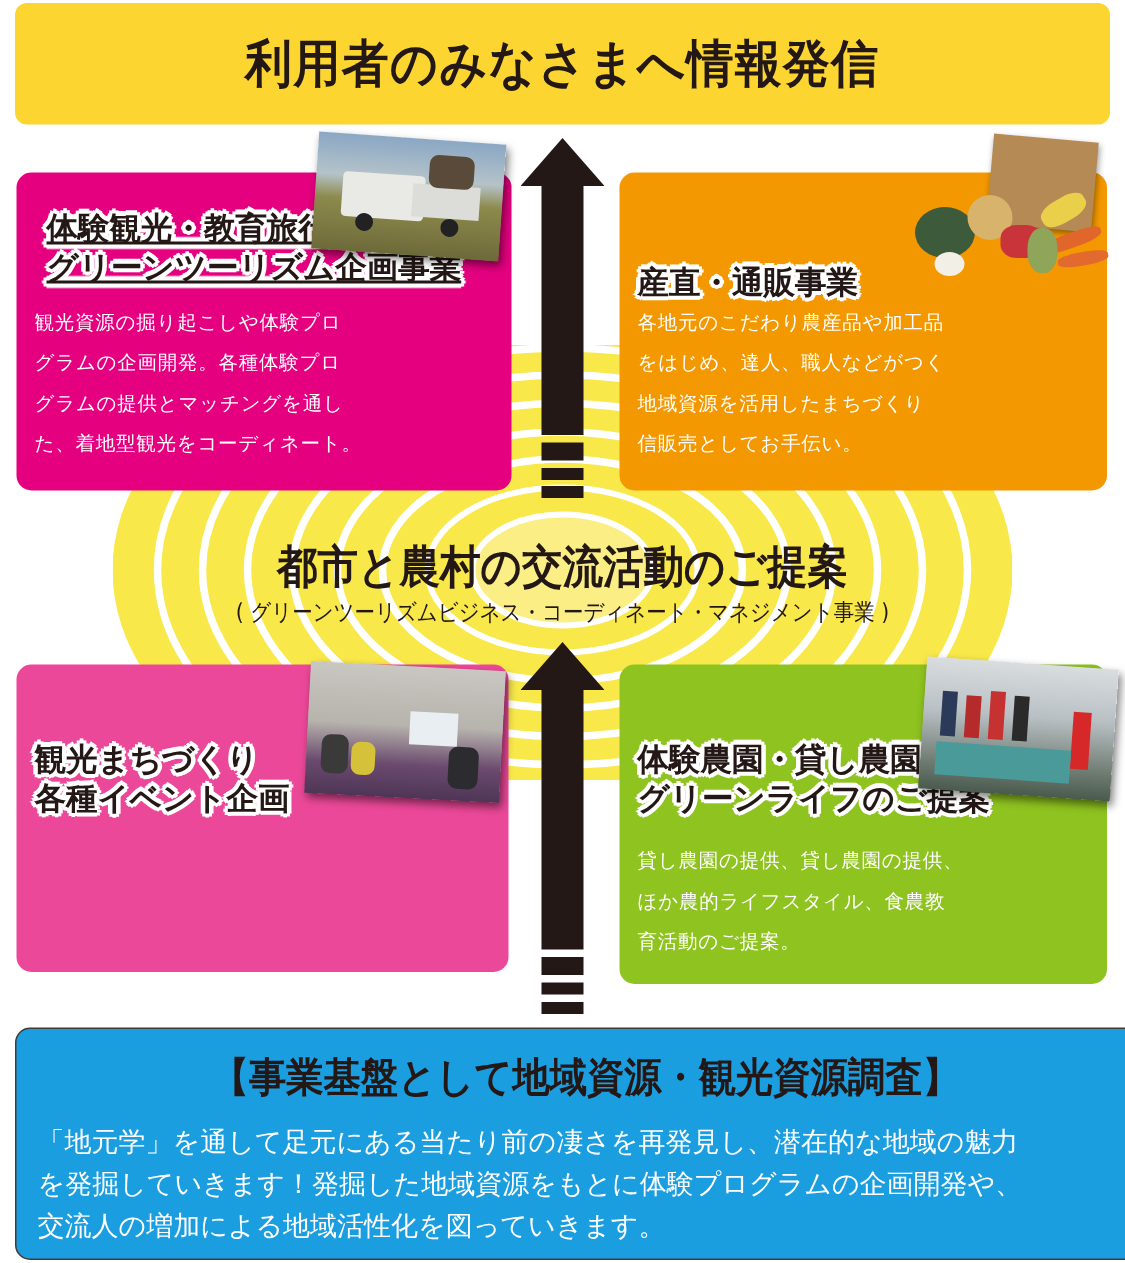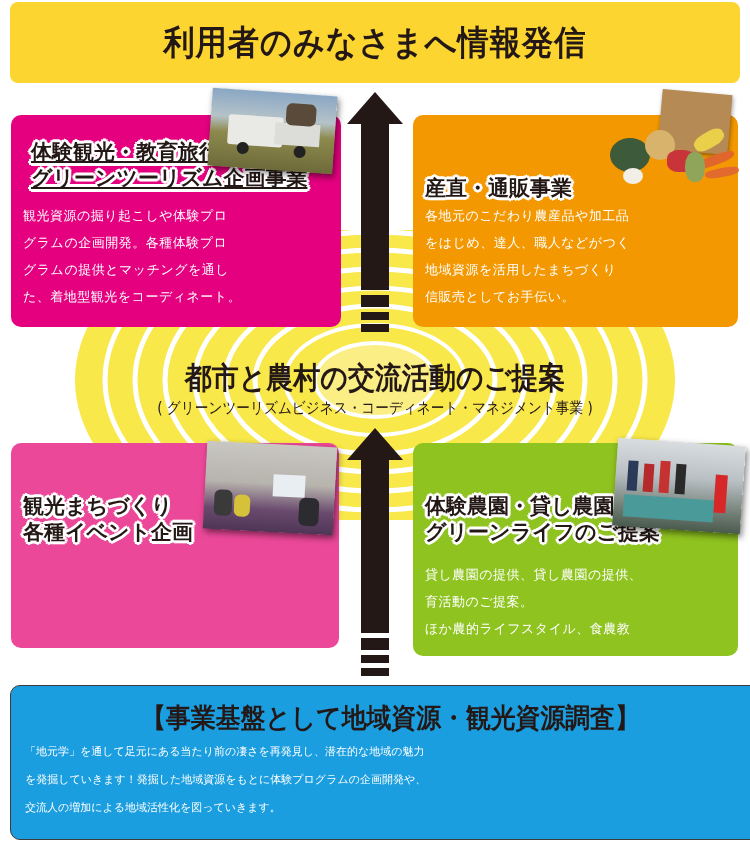--- a/index.html
+++ b/index.html
@@ -28,21 +28,21 @@
 
   .center-title { position: absolute; left: 0; width: 750px; text-align: center; top: 358px;
     font-size: 30px; font-weight: bold; color: #231815; transform: scaleX(0.9); }
   .center-sub { position: absolute; left: 0; width: 750px; text-align: center; top: 398px;
     font-size: 15.5px; color: #231815; transform: scaleX(0.88); }
 
   .bottom-box { position: absolute; left: 10px; top: 685px; width: 728px; height: 153px;
     background: #1a9ee0; border-radius: 10px; border: 1px solid #3c3c3c; padding-left: 31px; }
   .bottom-box .bt { position: absolute; left: 0; width: 100%; top: 14px; text-align: center;
     font-size: 27px; font-weight: bold; color: #231815; transform: scaleX(0.92); }
-  .bottom-box .bb { position: absolute; left: 14px; top: 52px; width: 705px; font-size: 11px; line-height: 28px; color: #fff; }
+  .bottom-box .bb { position: absolute; left: 14px; top: 62px; width: 705px; font-size: 18px; line-height: 28px; color: #fff; }
 </style>
 </head>
 <body>
 
 <div class="top-banner">
   <div class="t">利用者のみなさまへ情報発信</div>
 </div>
 
 <div class="rings">
   <svg width="600" height="290" viewBox="0 0 600 290">
@@ -145,22 +145,22 @@
 <div class="card" style="left:413px; top:443px; width:325px; height:213px; background:#8fc31f;">
   <svg class="tail" style="position:absolute; left:-2px; top:-14px;" width="24" height="20">
       <polygon points="4,2 24,20 0,20" fill="#8fc31f"></polygon>
     </svg>
   <div class="title" style="left:12px; top:50px;">
     <div>体験農園・貸し農園</div>
     <div>グリーンライフのご提案</div>
   </div>
   <div class="body" style="left:12px; top:118px;">
     <div>貸し農園の提供、貸し農園の提供、</div>
+    <div>ほか農的ライフスタイル、食農教</div>
     <div>育活動のご提案。</div>
-    <div>ほか農的ライフスタイル、食農教</div>
   </div>
 </div>
 <div class="photo" style="left:615px; top:442px; width:128px; height:88px; transform: rotate(4deg); background: linear-gradient(180deg, #d9dde0 0%, #b9c0c4 40%, #6d7a70 80%, #4a5a4d 100%);">
   <div style="position:absolute; left:12px; top:22px; width:10px; height:30px; background:#2c3a5a;"></div>
   <div style="position:absolute; left:28px; top:24px; width:10px; height:28px; background:#b52a2a;"></div>
   <div style="position:absolute; left:44px; top:20px; width:10px; height:32px; background:#c63232;"></div>
   <div style="position:absolute; left:60px; top:22px; width:10px; height:30px; background:#2a2a2a;"></div>
   <div style="position:absolute; left:100px; top:30px; width:12px; height:38px; background:#d62828;"></div>
   <div style="position:absolute; left:10px; top:56px; width:90px; height:22px; background:#4a9a9a;"></div>
 </div>

